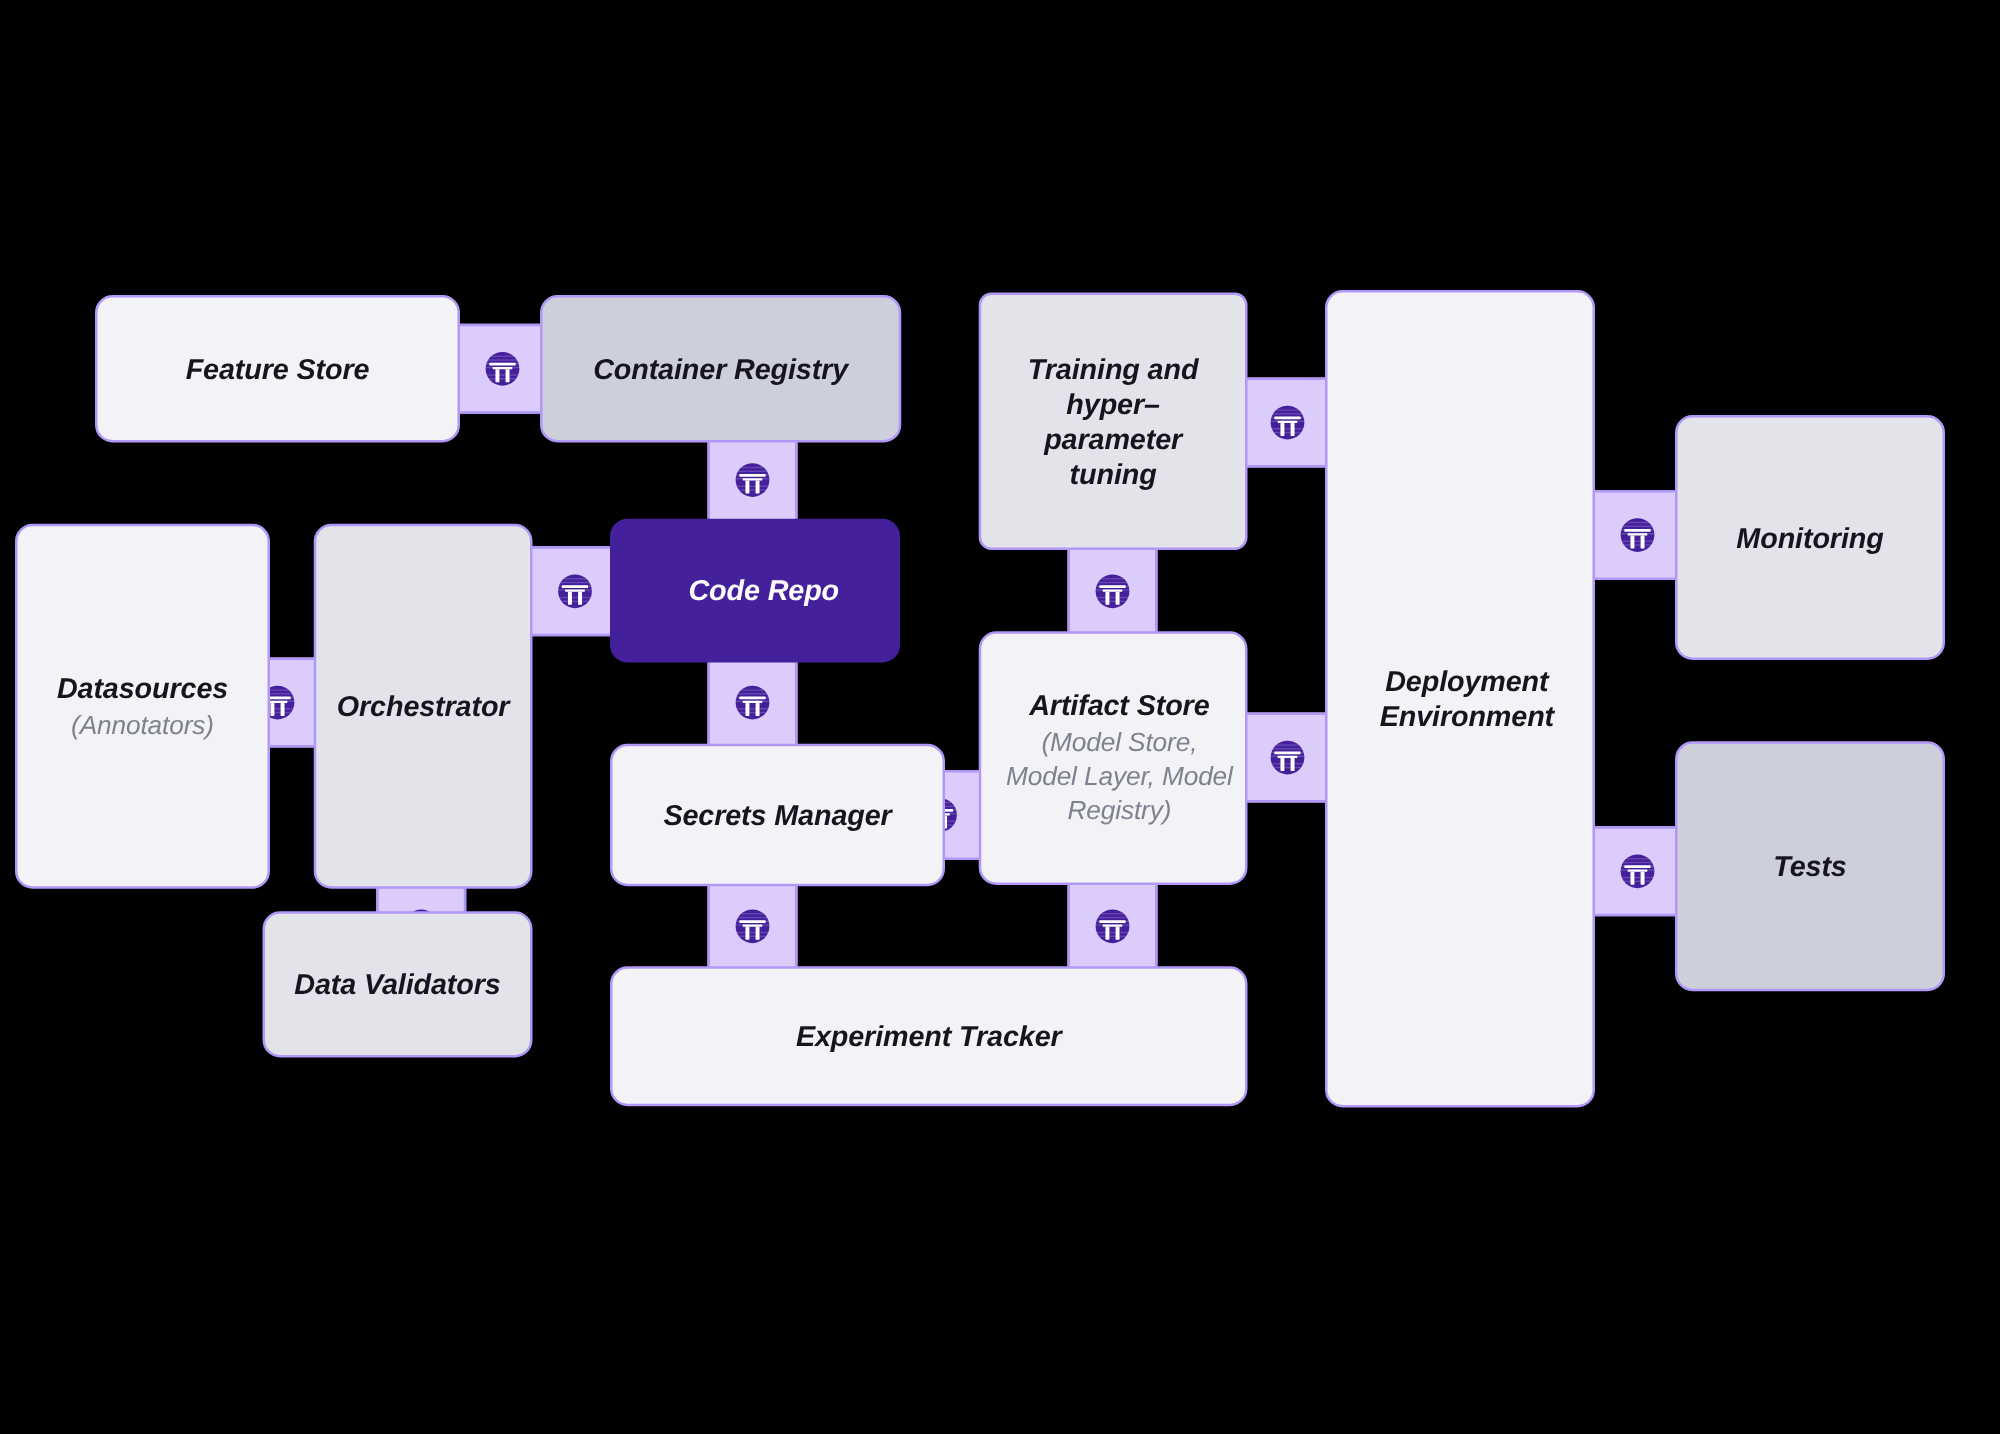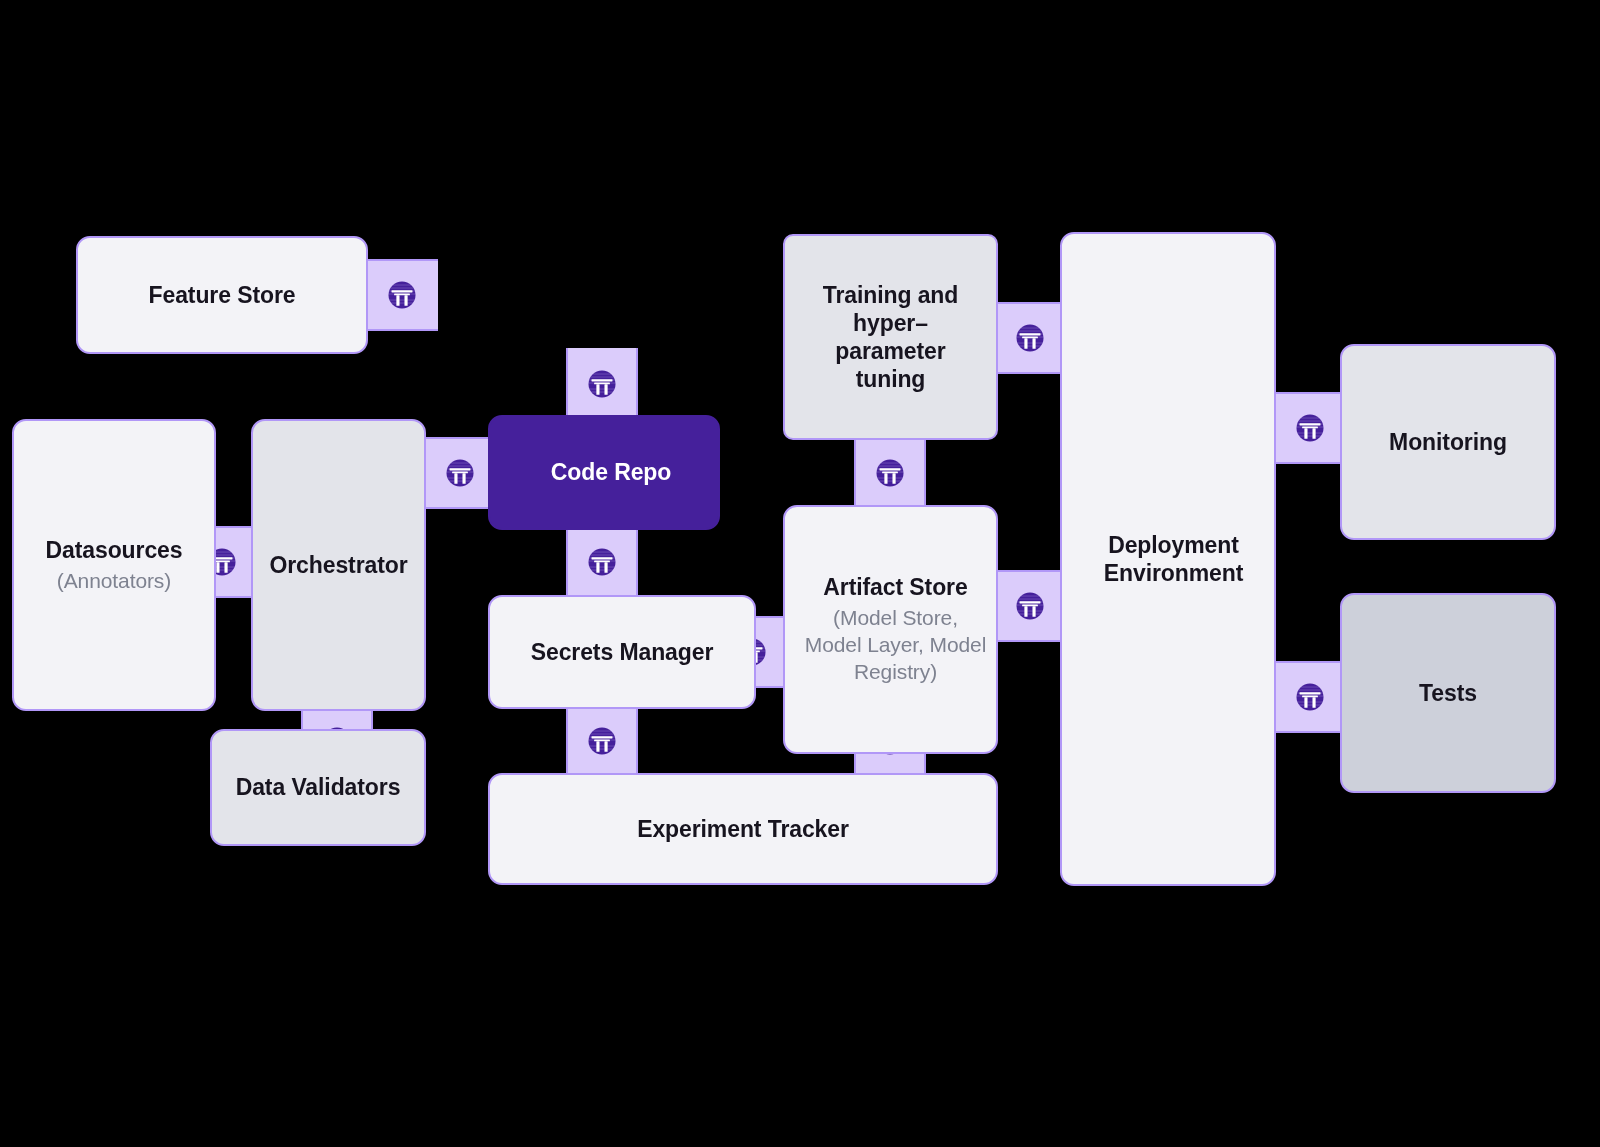--- a/index.html
+++ b/index.html
@@ -8,20 +8,21 @@
     margin: 0; padding: 0;
     background: #000000;
     font-family: "Liberation Sans", "DejaVu Sans", sans-serif;
   }
   #stage {
     position: relative;
     width: 1600px;
     height: 1147px;
     background: #000000;
     overflow: hidden;
+    font-style: italic;
   }
 
   
   .conn {
     position: absolute;
     background: #DBCCFB;
     border: 2px solid #B197F7;
     display: flex;
     align-items: center;
     justify-content: center;
@@ -456,47 +457,50 @@
           <rect x="27.3" y="24.4" width="4.2" height="14" rx="0.5"></rect>
         </g>
       </svg>
     </span>
   </div>
 
   <div class="node fill-light" style="left:76px; top:236px; width:292px; height:118px;">
     <div class="title">Feature Store</div>
   </div>
 
+  <div class="node fill-dark" style="left:432px; top:236px; width:289px; height:118px;">
+    <div class="title">Container Registry</div>
+  </div>
 
   <div class="node fill-mid" style="left:783px; top:234px; width:215px; height:206px; padding-left:22px; padding-right:22px;border-radius:10px;">
     <div class="title">Training and hyper–parameter tuning</div>
   </div>
 
   <div class="node fill-light" style="left:1060px; top:232px; width:216px; height:654px;padding-left:21px;">
     <div class="title">Deployment Environment</div>
   </div>
 
-  <div class="node fill-mid" style="left:1340px; top:344px; width:216px; height:196px;">
+  <div class="node fill-mid" style="left:1340px; top:332px; width:216px; height:196px;">
     <div class="title">Monitoring</div>
   </div>
 
   <div class="node fill-light" style="left:12px; top:419px; width:204px; height:292px;">
     <div class="title">Datasources</div>
     <div class="sub">(Annotators)</div>
   </div>
 
   <div class="node fill-mid" style="left:251px; top:419px; width:175px; height:292px;">
     <div class="title">Orchestrator</div>
   </div>
 
   <div class="node fill-accent" style="left:488px; top:415px; width:232px; height:115px;">
     <div class="title">Code Repo</div>
   </div>
 
-  <div class="node fill-light" style="left:783px; top:505px; width:215px; height:249px; padding-left:18px; padding-right:8px;">
+  <div class="node fill-light" style="left:783px; top:505px; width:215px; height:203px; padding-left:18px; padding-right:8px;">
     <div class="title">Artifact Store</div>
     <div class="sub">(Model Store, Model Layer, Model Registry)</div>
   </div>
 
   <div class="node fill-light" style="left:488px; top:595px; width:268px; height:114px;">
     <div class="title">Secrets Manager</div>
   </div>
 
   <div class="node fill-dark" style="left:1340px; top:593px; width:216px; height:200px;">
     <div class="title">Tests</div>

